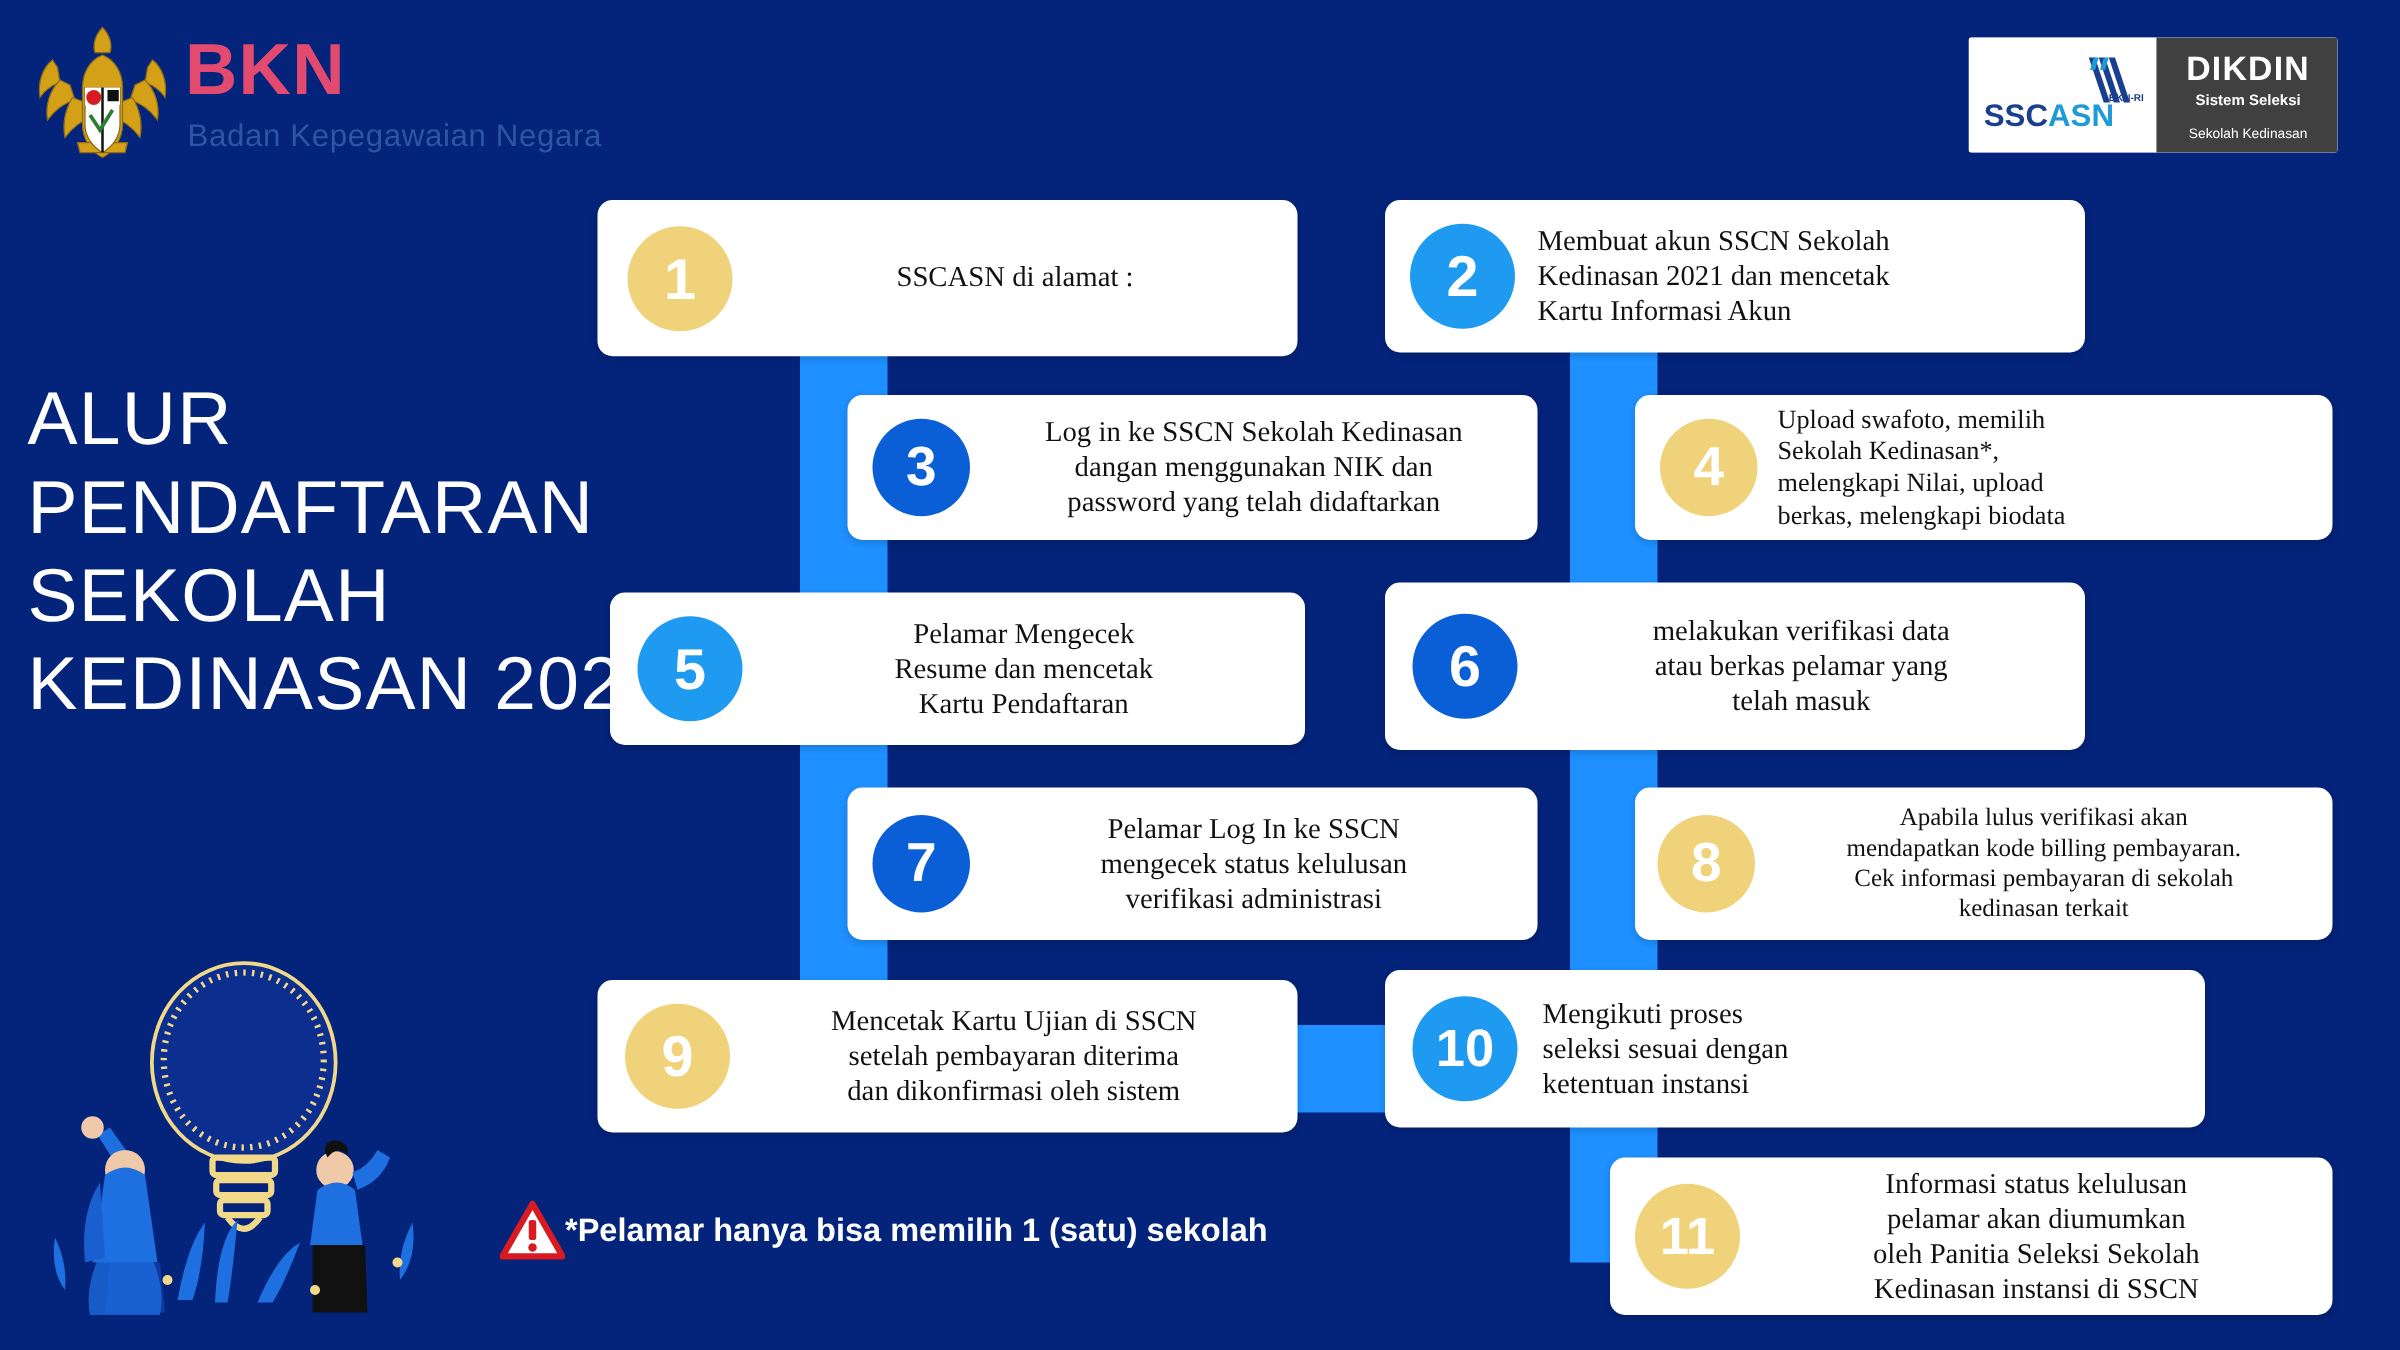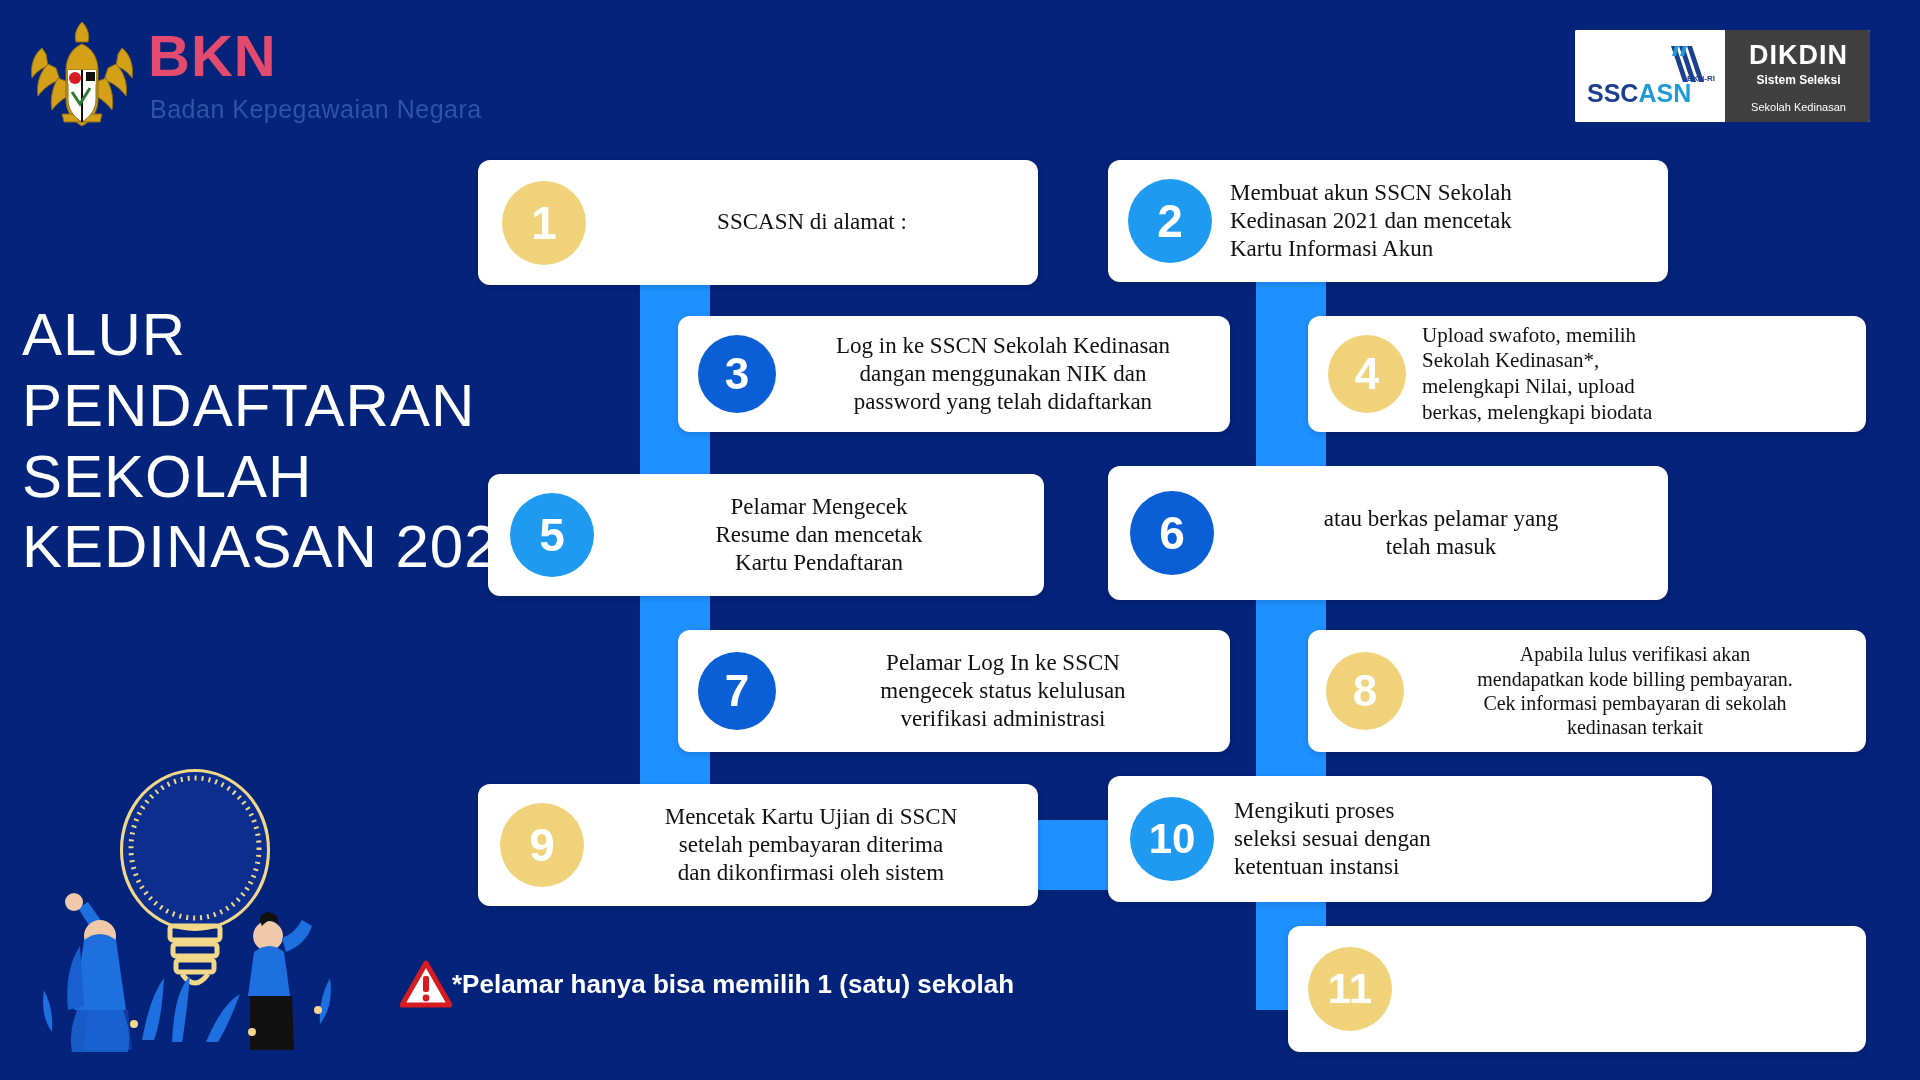--- a/index.html
+++ b/index.html
@@ -348,20 +348,21 @@
     <div class="card-text">
       <div>Pelamar Mengecek</div>
       <div>Resume dan mencetak</div>
       <div>Kartu Pendaftaran</div>
     </div>
   </div>
 
   <div class="card" style="left:1108px; top:466px; width:560px; height:134px;">
     <div class="badge darkblue" style="width:84px;height:84px;font-size:46px;margin-left:22px;">6</div>
     <div class="card-text">
+      <div>melakukan verifikasi data</div>
       <div>atau berkas pelamar yang</div>
       <div>telah masuk</div>
     </div>
   </div>
 
   <div class="card" style="left:678px; top:630px; width:552px; height:122px;">
     <div class="badge darkblue" style="width:78px;height:78px;font-size:44px;margin-left:20px;">7</div>
     <div class="card-text">
       <div>Pelamar Log In ke SSCN</div>
       <div>mengecek status kelulusan</div>
@@ -381,31 +382,37 @@
 
   <div class="card" style="left:478px; top:784px; width:560px; height:122px;">
     <div class="badge yellow" style="width:84px;height:84px;font-size:46px;margin-left:22px;">9</div>
     <div class="card-text">
       <div>Mencetak Kartu Ujian di SSCN</div>
       <div>setelah pembayaran diterima</div>
       <div>dan dikonfirmasi oleh sistem</div>
     </div>
   </div>
 
-  <div class="card" style="left:1108px; top:776px; width:604px; height:126px;">
+  <div class="card" style="left:1108px; top:776px; width:656px; height:126px;">
     <div class="badge lightblue" style="width:84px;height:84px;font-size:42px;margin-left:22px;">10</div>
     <div class="card-text" style="text-align:left;padding-left:20px;">
       <div>Mengikuti proses</div>
       <div>seleksi sesuai dengan</div>
       <div>ketentuan instansi</div>
     </div>
   </div>
 
   <div class="card" style="left:1288px; top:926px; width:578px; height:126px;">
     <div class="badge yellow" style="width:84px;height:84px;font-size:42px;margin-left:20px;">11</div>
+    <div class="card-text">
+      <div>Informasi status kelulusan</div>
+      <div>pelamar akan diumumkan</div>
+      <div>oleh Panitia Seleksi Sekolah</div>
+      <div>Kedinasan instansi di SSCN</div>
+    </div>
   </div>
 
   <div class="note">
     <svg width="52" height="48" viewBox="0 0 52 48">
       <path d="M26 3 L50 45 L2 45 Z" fill="#ffffff" stroke="#d81b21" stroke-width="5" stroke-linejoin="round"></path>
       <rect x="23" y="16" width="6" height="16" rx="2" fill="#d81b21"></rect>
       <circle cx="26" cy="38" r="3.4" fill="#d81b21"></circle>
     </svg>
     <div class="note-text">*Pelamar hanya bisa memilih 1 (satu) sekolah</div>
   </div>

